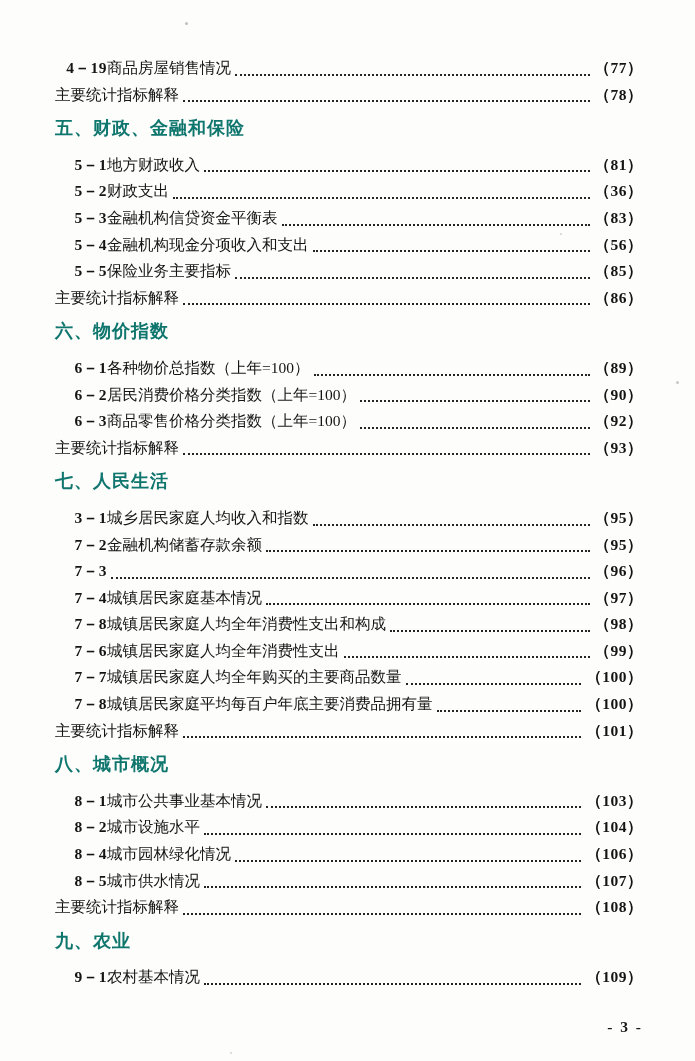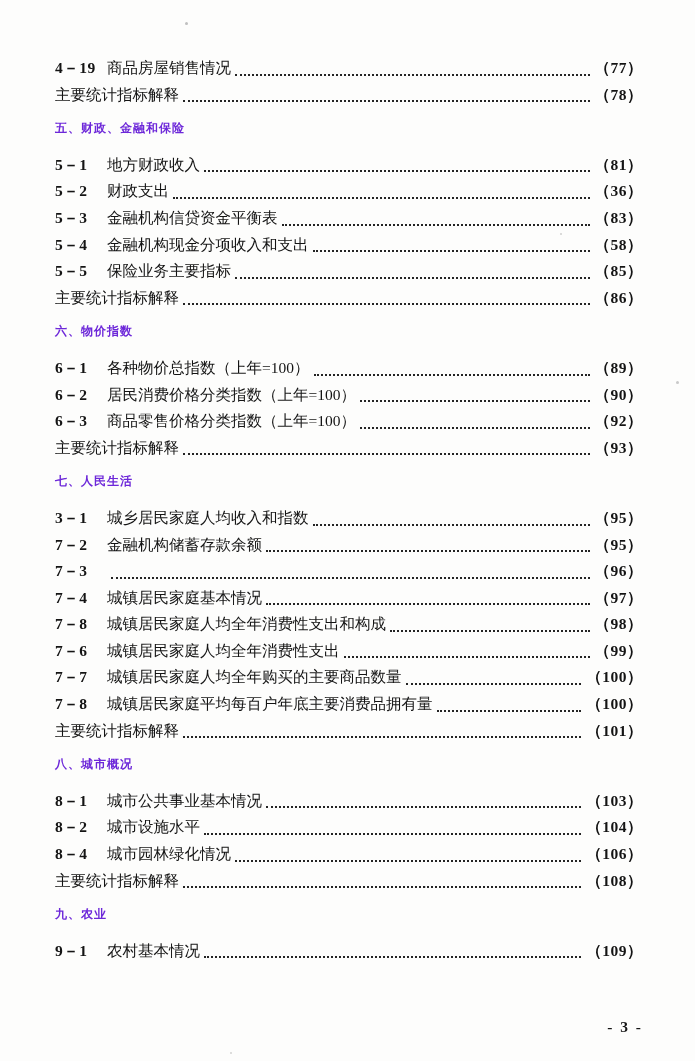--- a/index.html
+++ b/index.html
@@ -26,20 +26,21 @@
     height:26.6px;
     line-height:26.6px;
     font-size:15.5px;
     font-weight:600;
     white-space:nowrap;
   }
   .row .num{
     flex:none;
     width:52px;
     letter-spacing:0.5px;
+    text-align:right;
   }
   .row .title{
     flex:none;
     font-weight:400;
   }
   .row .dots{
     flex:1 1 auto;
     border-bottom:2px dotted #242424;
     align-self:flex-end;
     margin:0 5px 6px 4px;
@@ -50,23 +51,23 @@
     text-align:left;
     font-weight:600;
     letter-spacing:0.5px;
   }
   .heading{
     height:26.6px;
     line-height:26.6px;
     margin:7px 0 10px 0;
     font-family:"Liberation Sans","DejaVu Sans",sans-serif;
     font-weight:700;
-    font-size:12px;
+    font-size:18px;
     letter-spacing:1px;
-    color:#6d28d9;
+    color:#0f766e;
   }
   .footer{
     position:absolute;
     right:52px;
     top:1018px;
     font-size:15.5px;
     font-weight:700;
     letter-spacing:2px;
   }
   .speck{
@@ -119,21 +120,21 @@
       <div class="row">
     <span class="num">5－3</span>
     <span class="title">金融机构信贷资金平衡表</span>
     <span class="dots"></span>
     <span class="pg">（83）</span>
   </div>
       <div class="row">
     <span class="num">5－4</span>
     <span class="title">金融机构现金分项收入和支出</span>
     <span class="dots"></span>
-    <span class="pg">（58）</span>
+    <span class="pg">（56）</span>
   </div>
       <div class="row">
     <span class="num">5－5</span>
     <span class="title">保险业务主要指标</span>
     <span class="dots"></span>
     <span class="pg">（85）</span>
   </div>
       <div class="row flush">
 
     <span class="title">主要统计指标解释</span>
@@ -231,20 +232,26 @@
     <span class="title">城市设施水平</span>
     <span class="dots"></span>
     <span class="pg">（104）</span>
   </div>
       <div class="row">
     <span class="num">8－4</span>
     <span class="title">城市园林绿化情况</span>
     <span class="dots"></span>
     <span class="pg">（106）</span>
   </div>
+      <div class="row">
+    <span class="num">8－5</span>
+    <span class="title">城市供水情况</span>
+    <span class="dots"></span>
+    <span class="pg">（107）</span>
+  </div>
       <div class="row flush">
 
     <span class="title">主要统计指标解释</span>
     <span class="dots"></span>
     <span class="pg">（108）</span>
   </div>
       <div class="heading">九、农业</div>
       <div class="row">
     <span class="num">9－1</span>
     <span class="title">农村基本情况</span>

